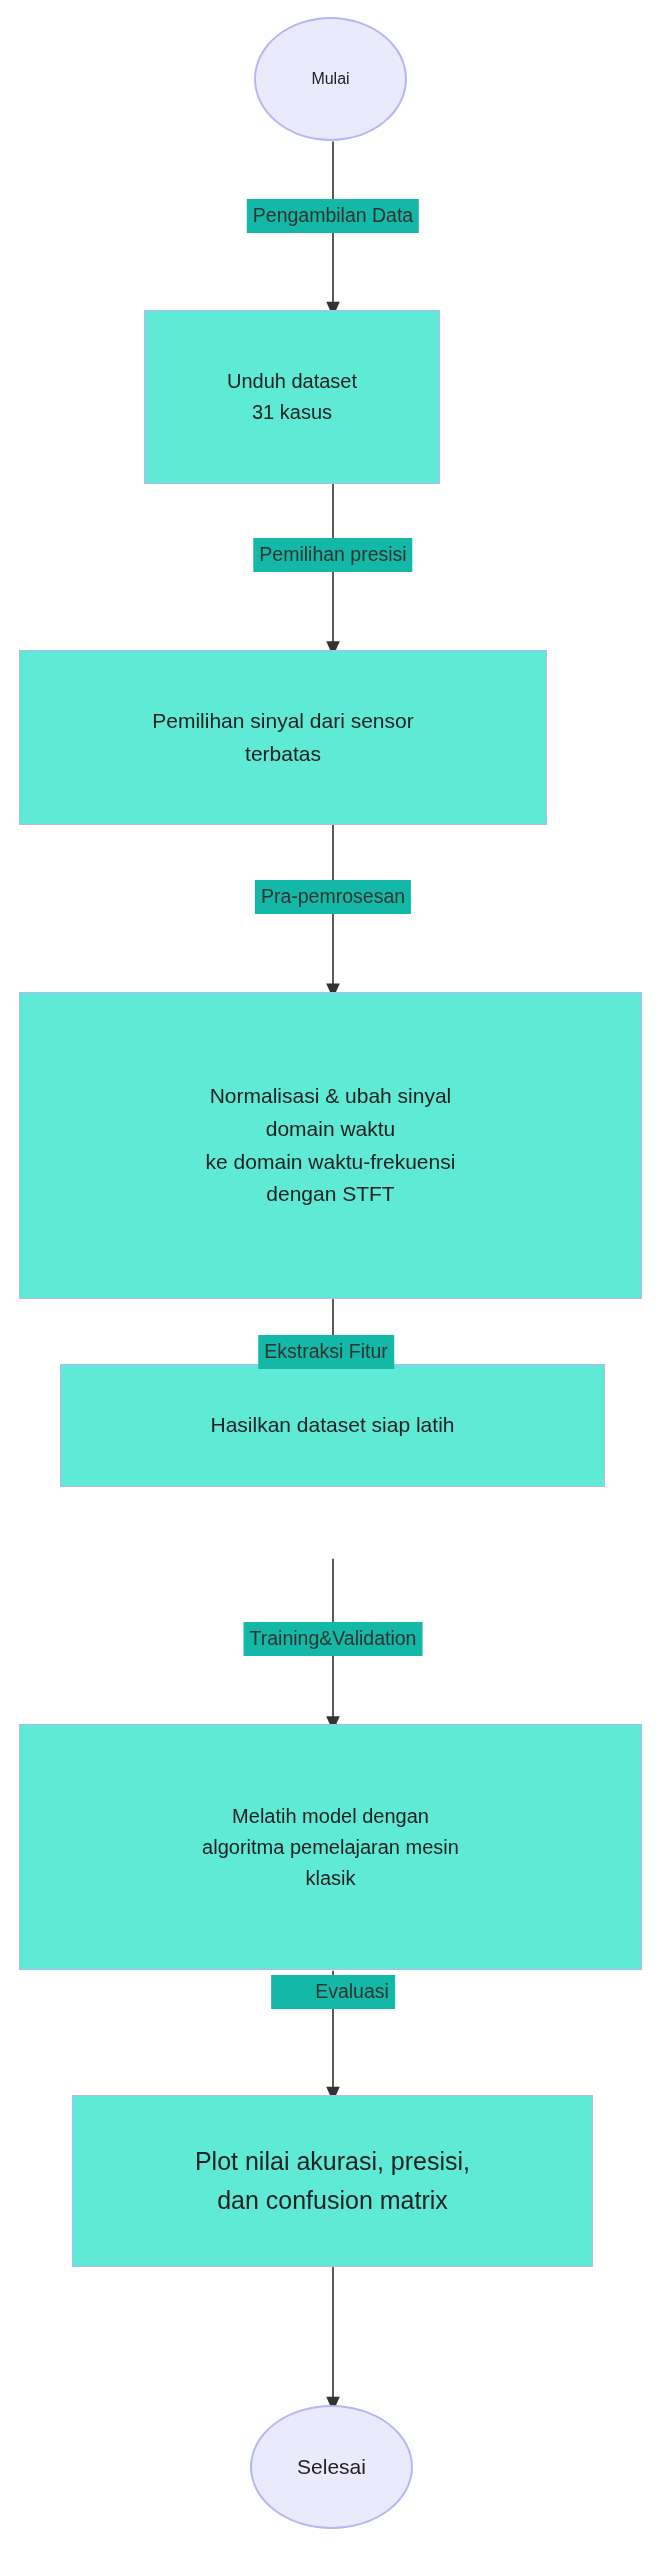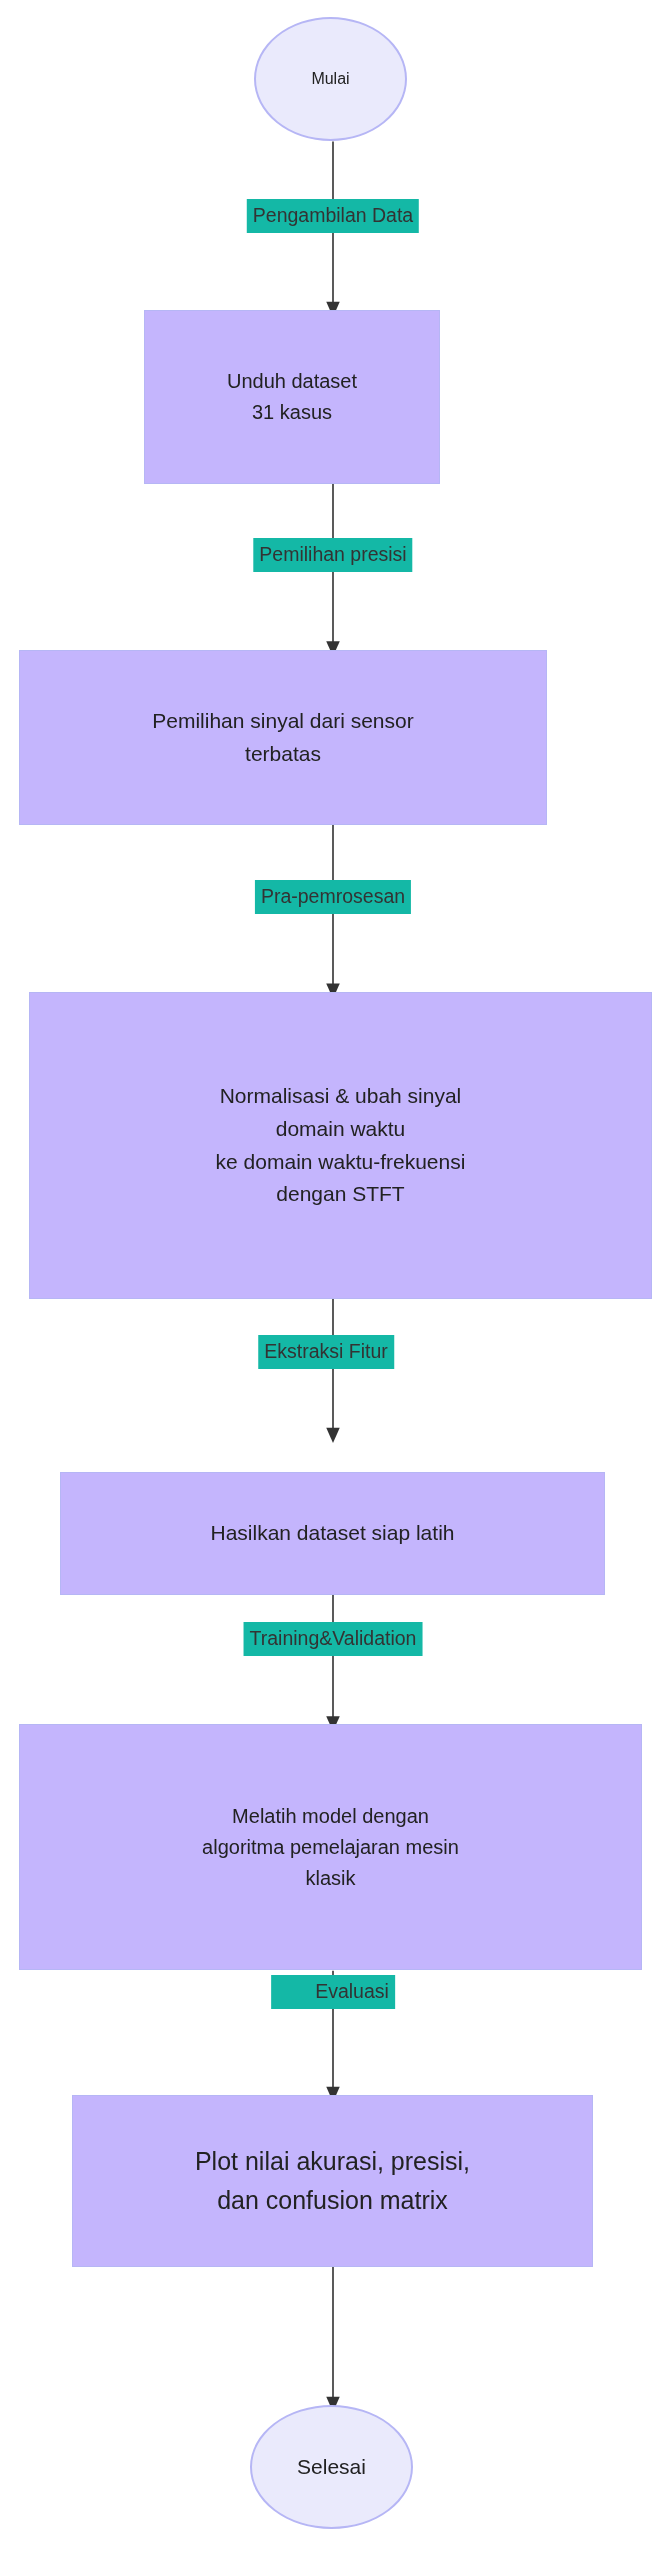--- a/index.html
+++ b/index.html
@@ -25,21 +25,21 @@
     left: 0;
     top: 0;
     width: 666px;
     height: 2576px;
     pointer-events: none;
   }
   
   .node {
     position: absolute;
     box-sizing: border-box;
-    background: #c4b5fd;
+    background: #5eead4;
     border: 1.3px solid #b6b6f5;
     display: flex;
     align-items: center;
     justify-content: center;
     text-align: center;
     color: #222222;
     font-size: 20px;
     line-height: 1.55;
     z-index: 3;
   }
@@ -90,27 +90,27 @@
         <span class="node-label">Mulai</span>
       </div>
       <div class="node" style="left: 144px; top: 310px; width: 296px; height: 174px; font-size: 20px;">
         <span class="node-label">Unduh dataset
 31 kasus</span>
       </div>
       <div class="node" style="left: 19px; top: 650px; width: 528px; height: 175px; font-size: 21px;">
         <span class="node-label">Pemilihan sinyal dari sensor
 terbatas</span>
       </div>
-      <div class="node" style="left: 19px; top: 992px; width: 623px; height: 307px; font-size: 21px; margin-left: 10px;">
+      <div class="node" style="left: 19px; top: 992px; width: 623px; height: 307px; font-size: 21px;">
         <span class="node-label">Normalisasi &amp; ubah sinyal
 domain waktu
 ke domain waktu-frekuensi
 dengan STFT</span>
       </div>
-      <div class="node" style="left: 60px; top: 1472px; width: 545px; height: 123px; font-size: 21px;">
+      <div class="node" style="left: 60px; top: 1364px; width: 545px; height: 123px; font-size: 21px;">
         <span class="node-label">Hasilkan dataset siap latih</span>
       </div>
       <div class="node" style="left: 19px; top: 1724px; width: 623px; height: 246px; font-size: 20px;">
         <span class="node-label">Melatih model dengan
 algoritma pemelajaran mesin
 klasik</span>
       </div>
       <div class="node" style="left: 72px; top: 2095px; width: 521px; height: 172px; font-size: 25px;">
         <span class="node-label">Plot nilai akurasi, presisi,
 dan confusion matrix</span>

